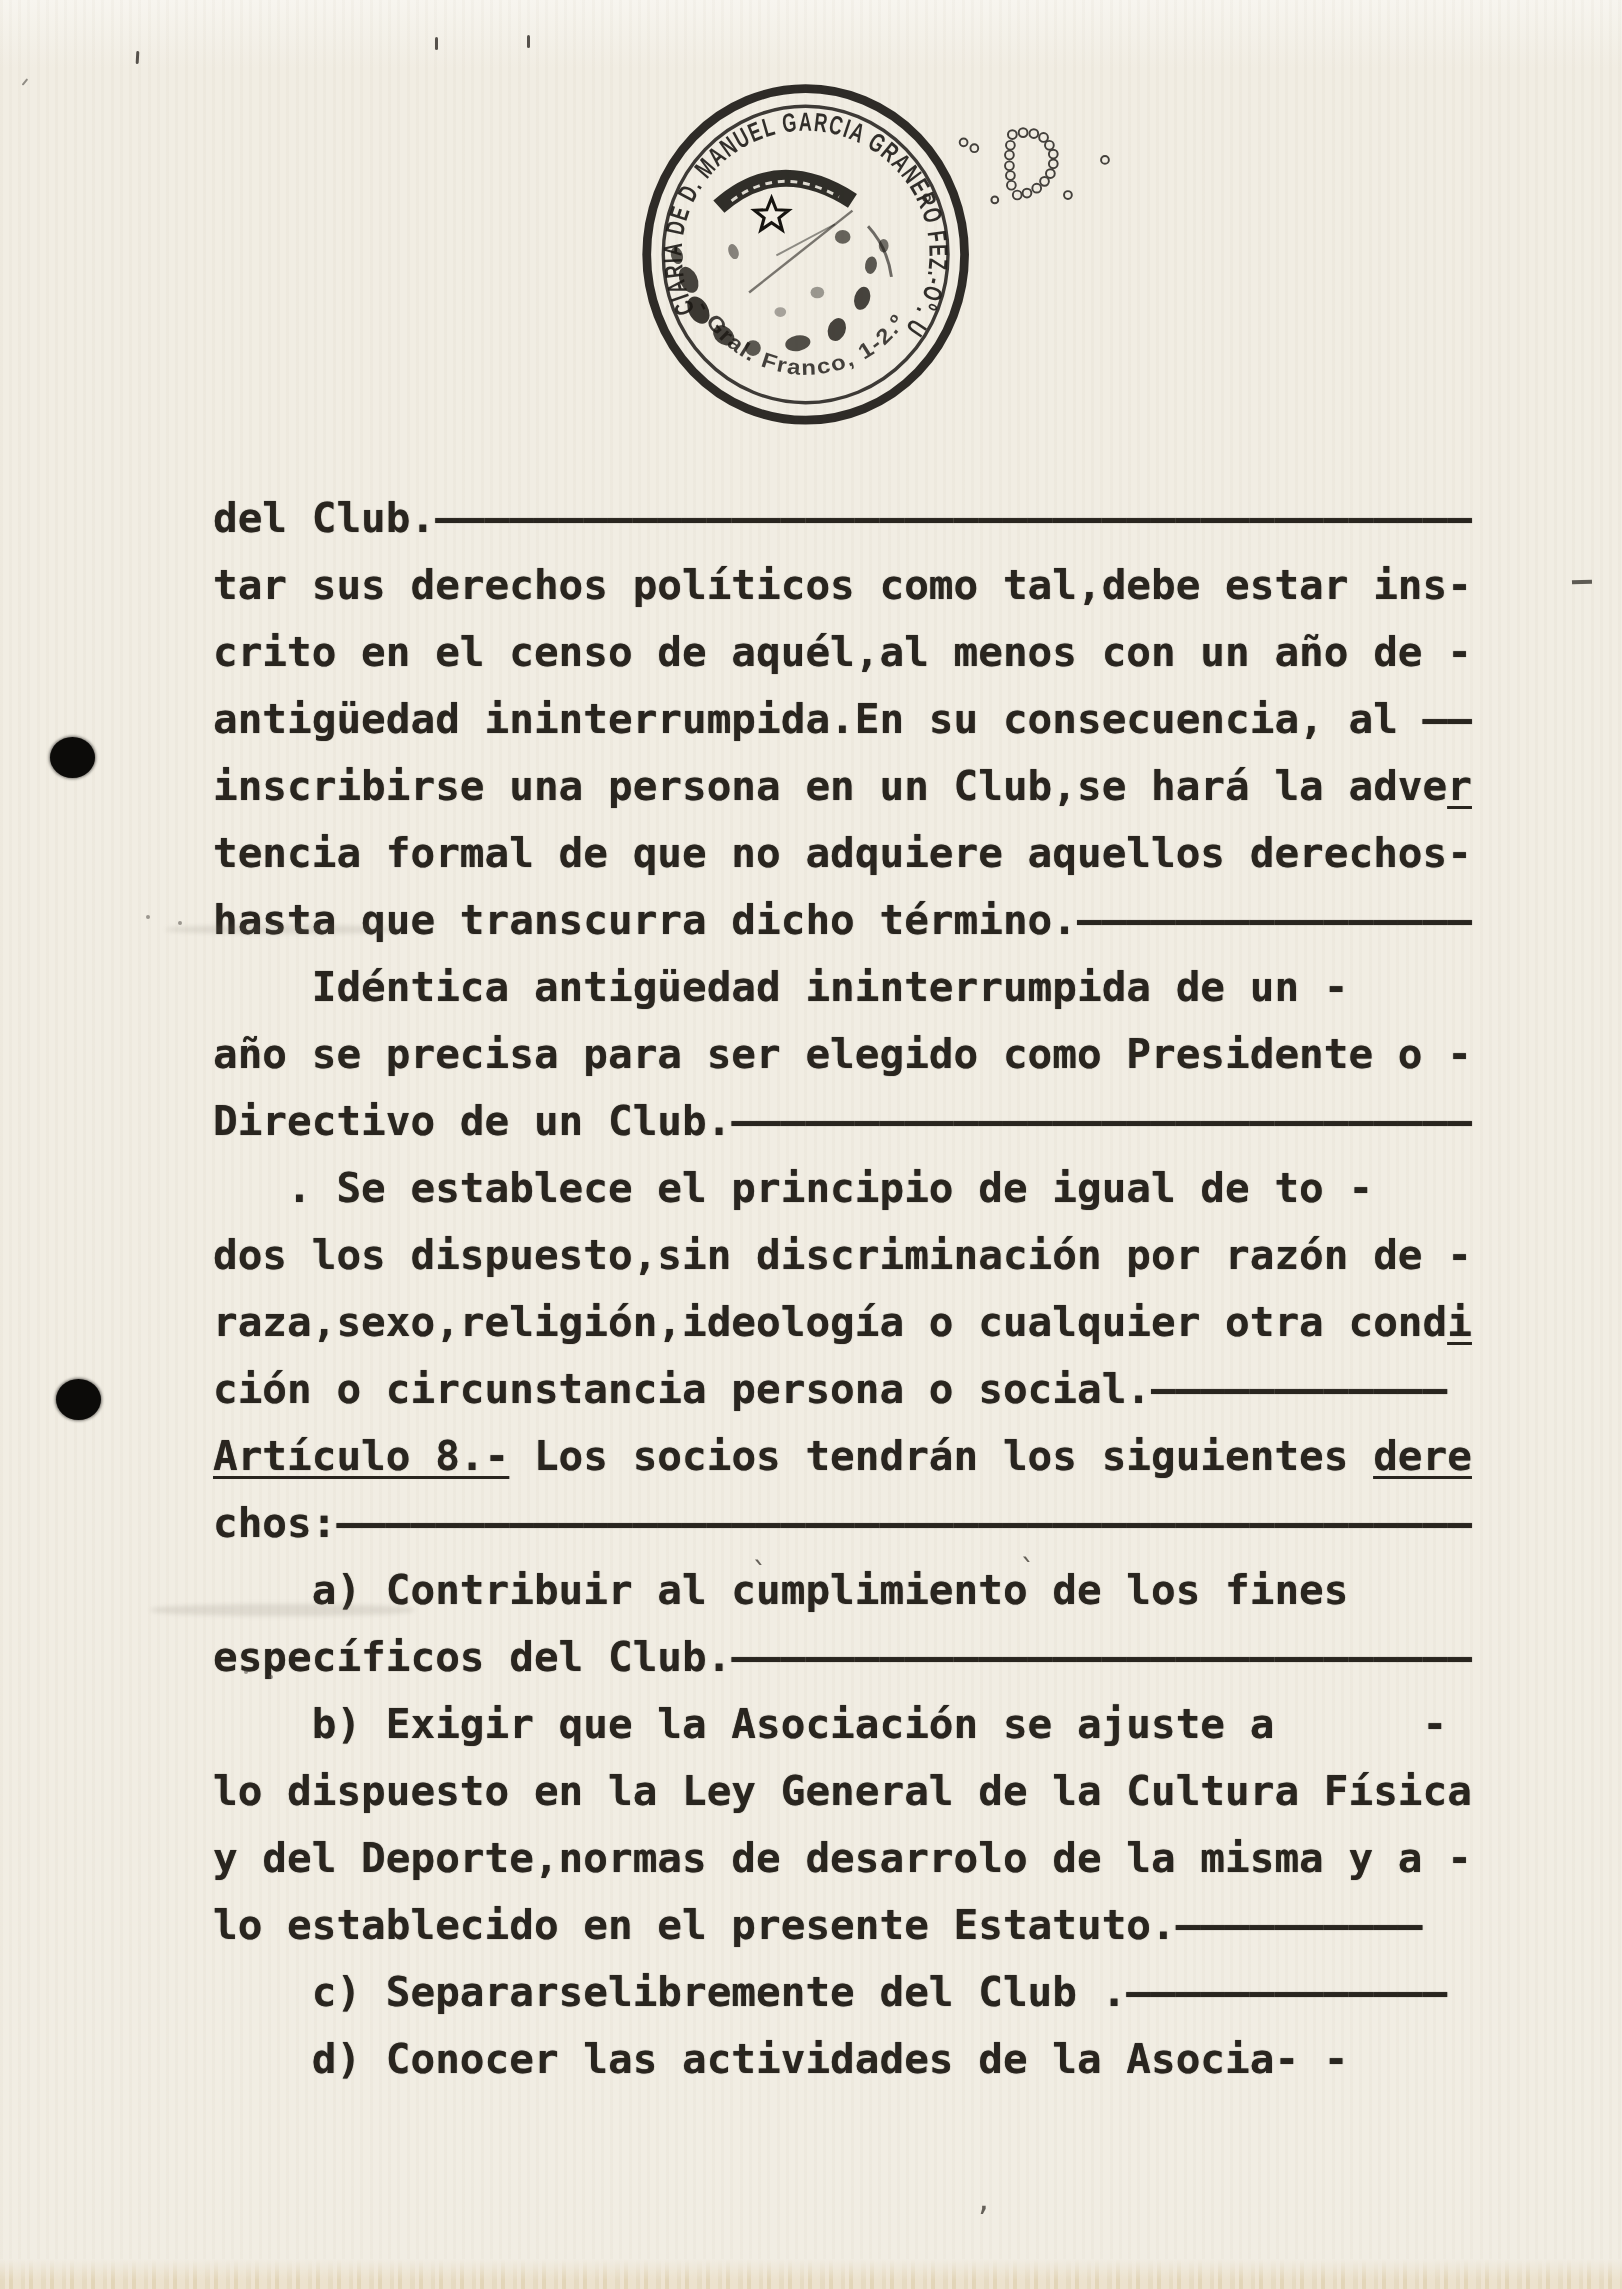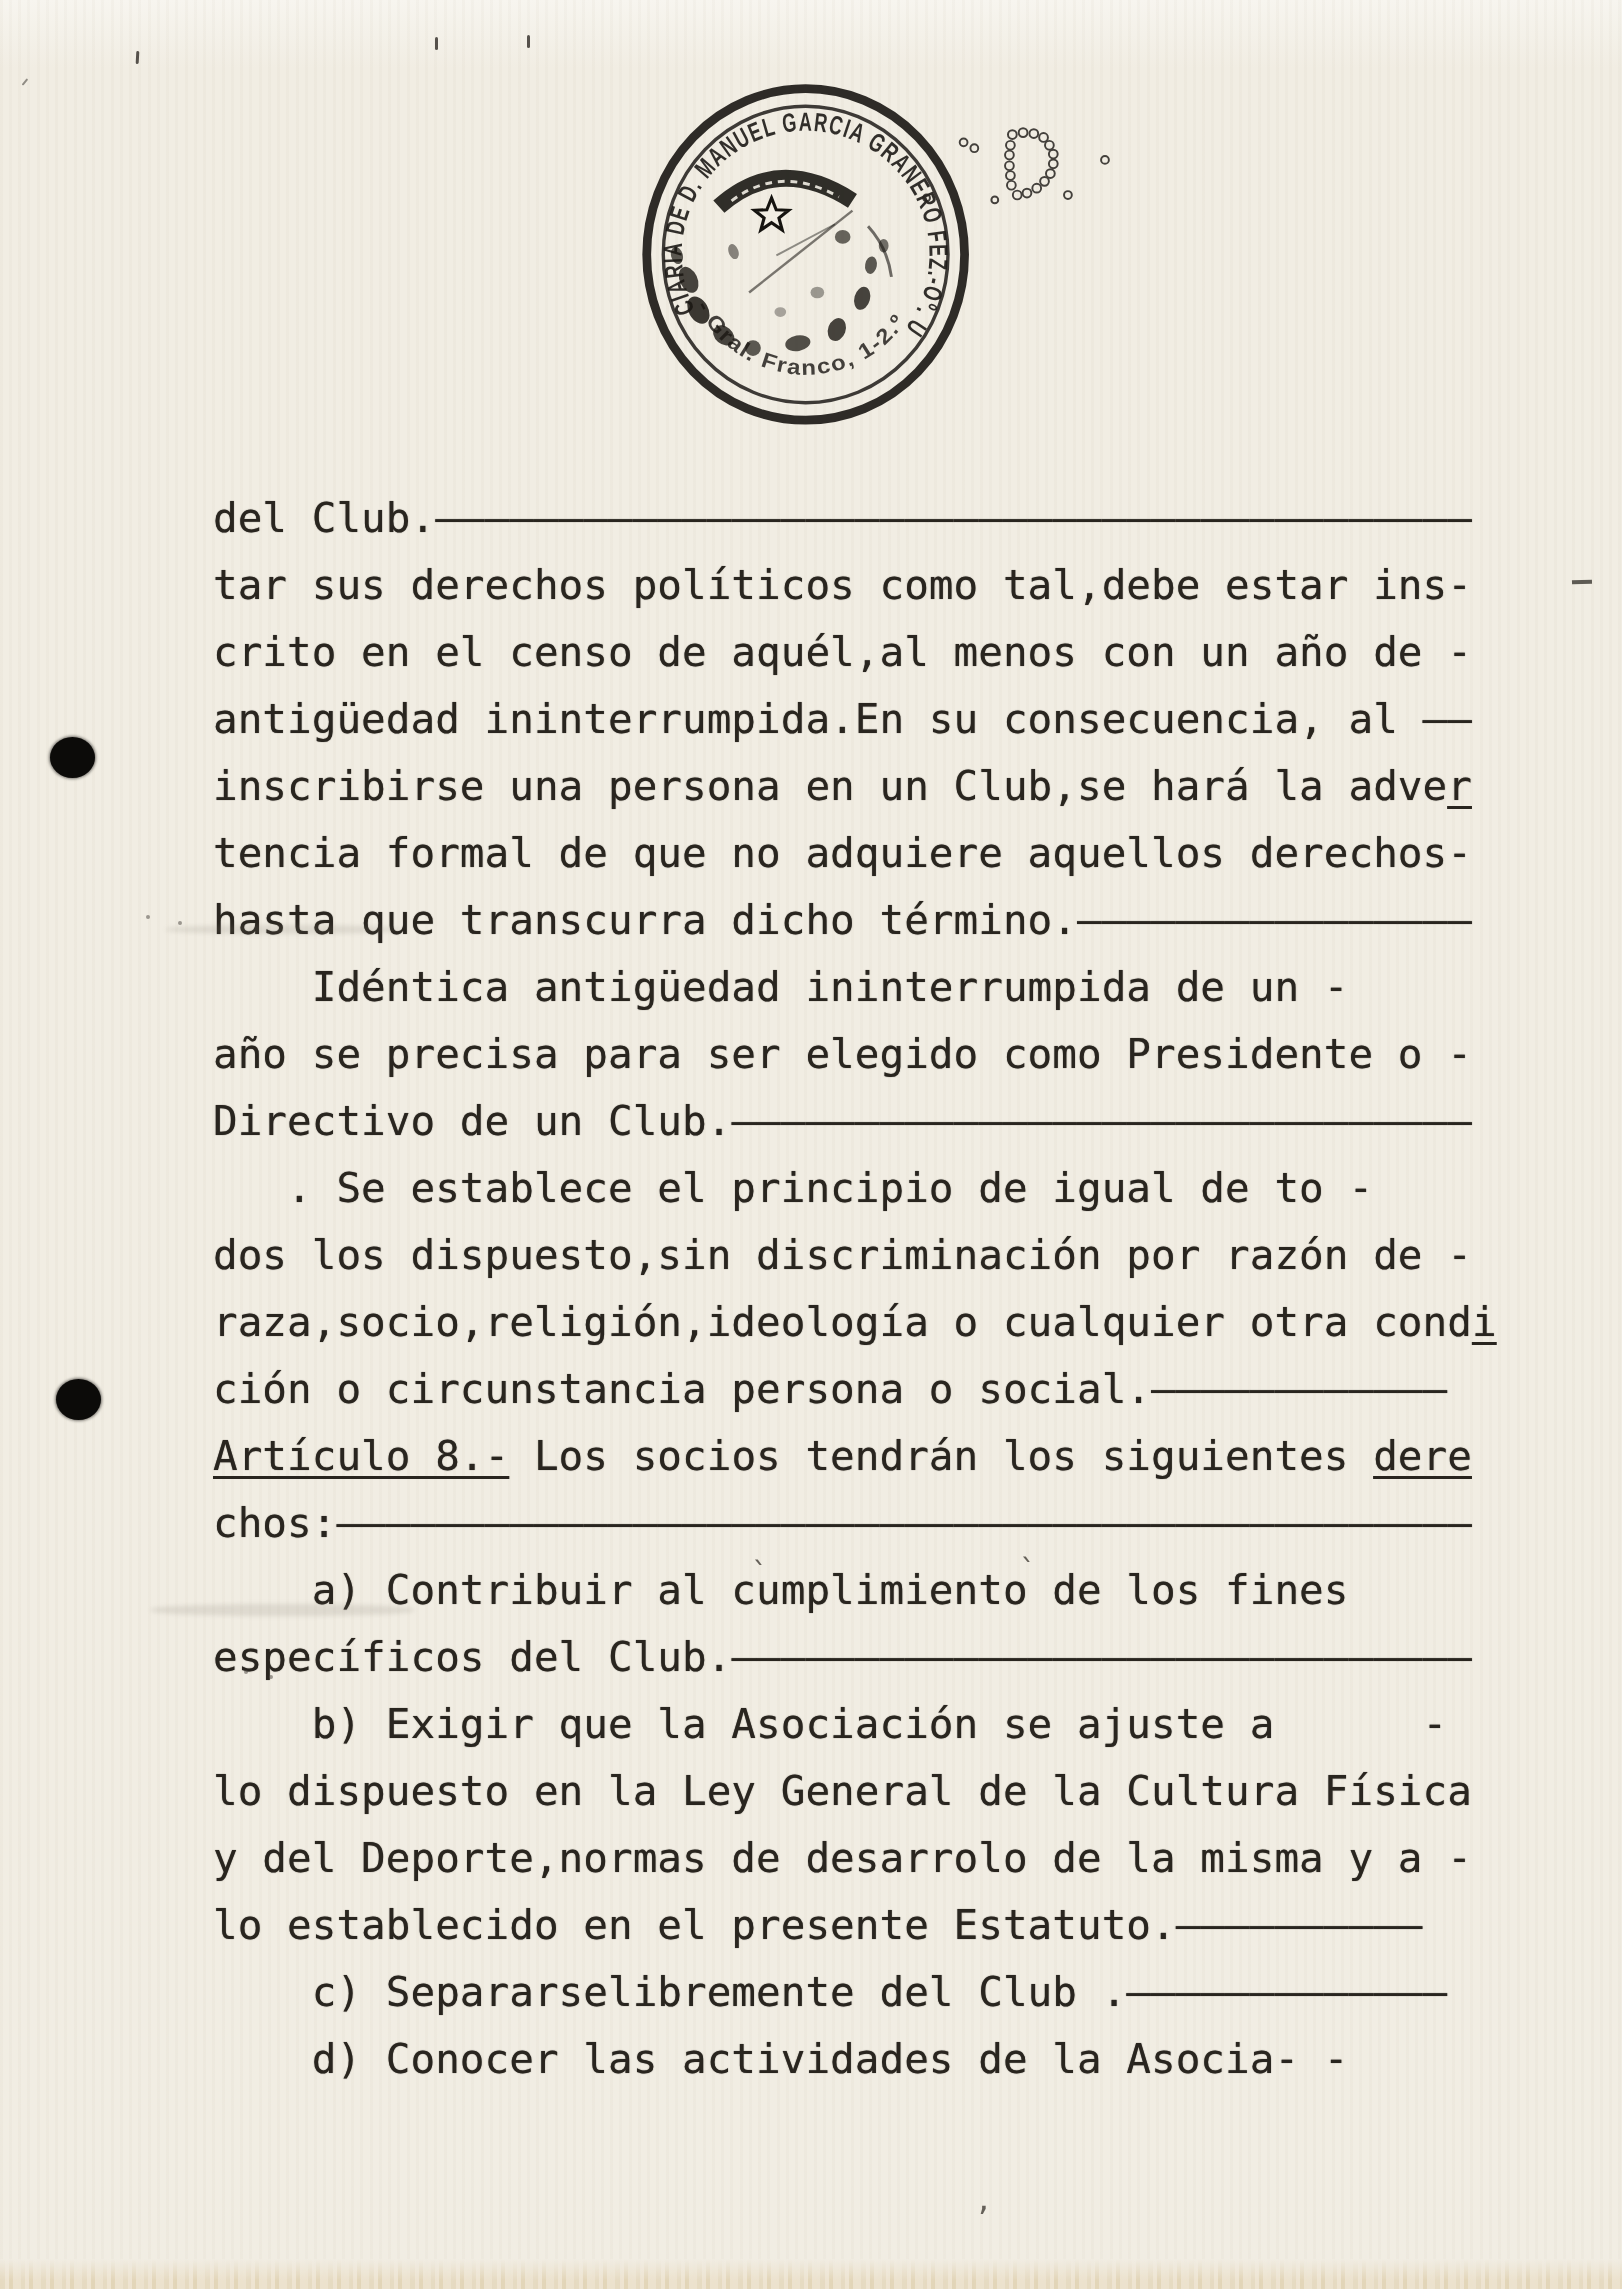--- a/index.html
+++ b/index.html
@@ -20,21 +20,21 @@
     background:
       linear-gradient(180deg,#f1ede3 0%, rgba(241,237,227,0) 70%),
       repeating-linear-gradient(90deg,#e5d8bd 0 4.9px,#eee3cf 4.9px 8.8px,#e1d2b2 8.8px 12.7px,#ece1cb 12.7px 20.5px);
     opacity:.85;
   }
   .text-block{
     position:absolute;left:213px;top:485px;
     font-size:41px;line-height:67px;color:#29251f;
     text-shadow:0 0 1.1px rgba(41,37,31,.7);
   }
-  .line{white-space:pre;height:67px;}
+  .line{white-space:pre;height:67px;font-weight:bold;}
   .u{text-decoration:underline;text-decoration-thickness:2.9px;text-underline-offset:5.9px;}
   .hole{
     position:absolute;width:45px;height:41px;border-radius:50%;
     background:#0c0b09;box-shadow:0 0 2.9px 1px rgba(12,11,9,.55);
   }
   .stamp-svg{position:absolute;left:0;top:0;}
   .tick{position:absolute;background:#2f2b26;width:2.9px;height:12.7px;border-radius:2px;opacity:.8;}
   .stray-dash{position:absolute;width:19.5px;height:3.9px;background:#3a362f;opacity:.8;transform:rotate(-2deg);}
   .smudge{position:absolute;background:rgba(125,118,104,.16);border-radius:45%;filter:blur(2px);}
   .speck{position:absolute;width:3.9px;height:3.9px;border-radius:50%;background:#55504a;opacity:.55;}
@@ -128,21 +128,21 @@
       <div class="line"><span>crito en el censo de aquél,al menos con un año de -</span></div>
       <div class="line"><span>antigüedad ininterrumpida.En su consecuencia, al </span><span>——</span></div>
       <div class="line"><span>inscribirse una persona en un Club,se hará la adve</span><span class="u">r</span></div>
       <div class="line"><span>tencia formal de que no adquiere aquellos derechos-</span></div>
       <div class="line"><span>hasta que transcurra dicho término.</span><span>————————————————</span></div>
       <div class="line"><span>    Idéntica antigüedad ininterrumpida de un -</span></div>
       <div class="line"><span>año se precisa para ser elegido como Presidente o -</span></div>
       <div class="line"><span>Directivo de un Club.</span><span>——————————————————————————————</span></div>
       <div class="line"><span>   . Se establece el principio de igual de to -</span></div>
       <div class="line"><span>dos los dispuesto,sin discriminación por razón de -</span></div>
-      <div class="line"><span>raza,socio,religión,ideología o cualquier otra cond</span><span class="u">i</span></div>
+      <div class="line"><span>raza,sexo,religión,ideología o cualquier otra cond</span><span class="u">i</span></div>
       <div class="line"><span>ción o circunstancia persona o social.</span><span>————————————</span></div>
       <div class="line"><span class="u">Artículo 8.-</span><span> Los socios tendrán los siguientes </span><span class="u">dere</span></div>
       <div class="line"><span>chos:</span><span>——————————————————————————————————————————————</span></div>
       <div class="line"><span>    a) Contribuir al cumplimiento de los fines</span></div>
       <div class="line"><span>específicos del Club.</span><span>——————————————————————————————</span></div>
       <div class="line"><span>    b) Exigir que la Asociación se ajuste a      -</span></div>
       <div class="line"><span>lo dispuesto en la Ley General de la Cultura Física</span></div>
       <div class="line"><span>y del Deporte,normas de desarrolo de la misma y a -</span></div>
       <div class="line"><span>lo establecido en el presente Estatuto.</span><span>——————————</span></div>
       <div class="line"><span>    c) Separarselibremente del Club .</span><span>—————————————</span></div>

